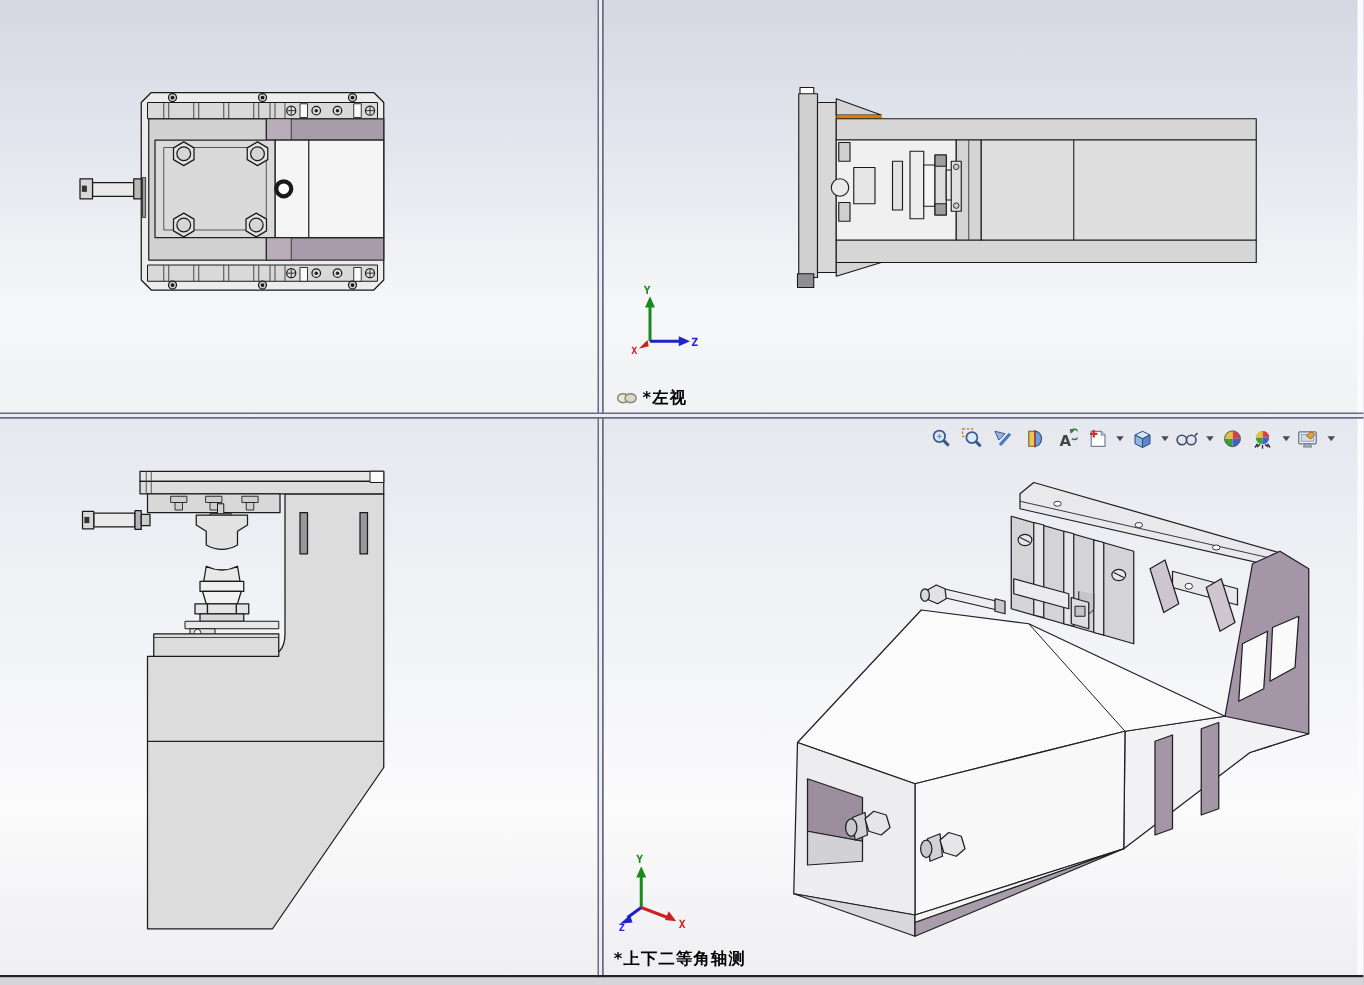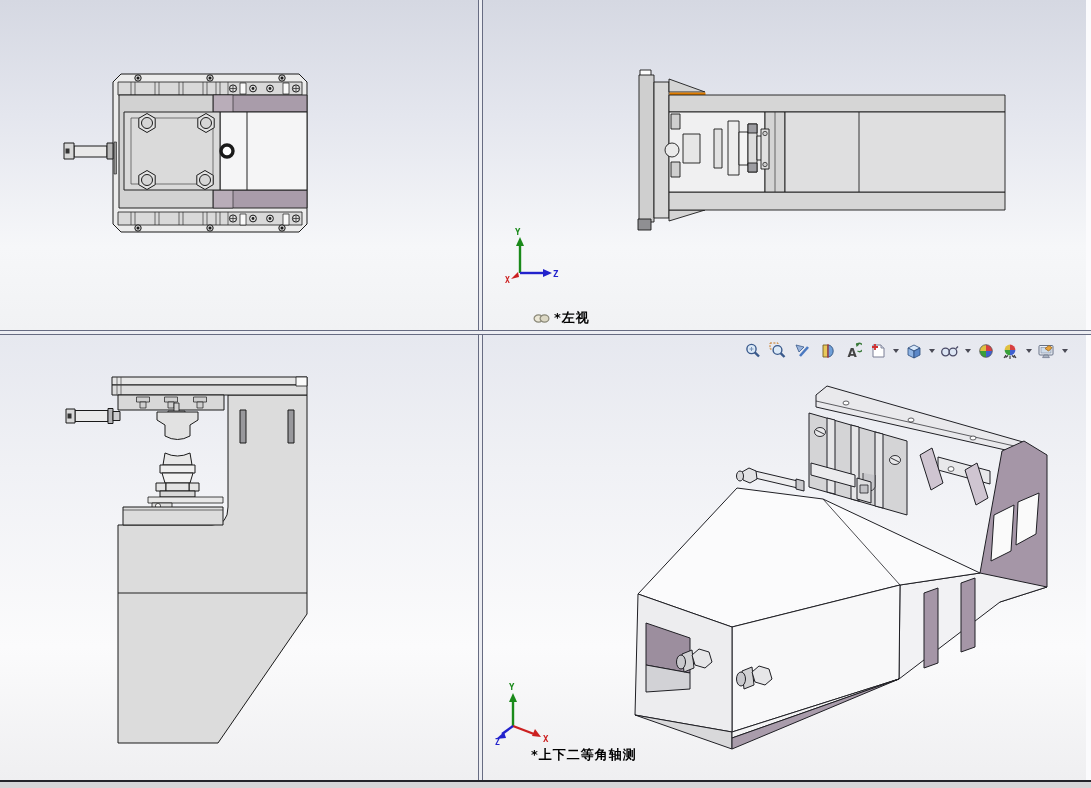--- a/index.html
+++ b/index.html
@@ -12,24 +12,24 @@
   #vp-tr{left:483px;top:0;width:608px;height:330px;}
   #vp-bl{left:0;top:335px;width:478px;height:445px;}
   #vp-br{left:483px;top:335px;width:608px;height:445px;}
   .divider-v{position:absolute;left:478px;top:0;width:5px;height:782px;
     background:linear-gradient(90deg,#676c82 0 1px,#edeef3 1px 4px,#676c82 4px 5px);z-index:30;}
   .divider-h{position:absolute;left:0;top:330px;width:1091px;height:5px;
     background:linear-gradient(180deg,#676c82 0 1px,#edeef3 1px 4px,#676c82 4px 5px);z-index:30;}
   .right-strip{position:absolute;right:0;top:0;width:5px;height:782px;background:#fbfbfd;z-index:20;}
   .bottom-line{position:absolute;left:0;top:780px;width:1091px;height:2px;background:#23232b;z-index:40;}
   .bottom-strip{position:absolute;left:0;top:782px;width:1091px;height:6px;background:#d5d5d8;z-index:40;}
-  .vp-label{position:absolute;display:flex;align-items:center;gap:4px;z-index:10;color:#000;margin-left:40px;}
+  .vp-label{position:absolute;display:flex;align-items:center;gap:4px;z-index:10;color:#000;}
   .vp-label .txt{font-size:13px;font-weight:700;letter-spacing:1px;}
   #label-tr{left:10px;bottom:3px;}
-  #label-br{left:8px;bottom:16px;}
+  #label-br{left:8px;bottom:4px;}
   .hud-toolbar{position:absolute;top:4px;right:22px;display:flex;align-items:center;gap:2px;z-index:15;}
   .hud-btn{width:21px;height:21px;display:flex;align-items:center;justify-content:center;
     border:1px solid transparent;border-radius:2px;cursor:default;}
   .dd{width:9px;height:21px;display:flex;align-items:center;justify-content:center;}
   .triad{position:absolute;z-index:5;}
   svg{display:block;}
   .model{position:absolute;left:0;top:0;}
 </style>
 </head>
 <body>

